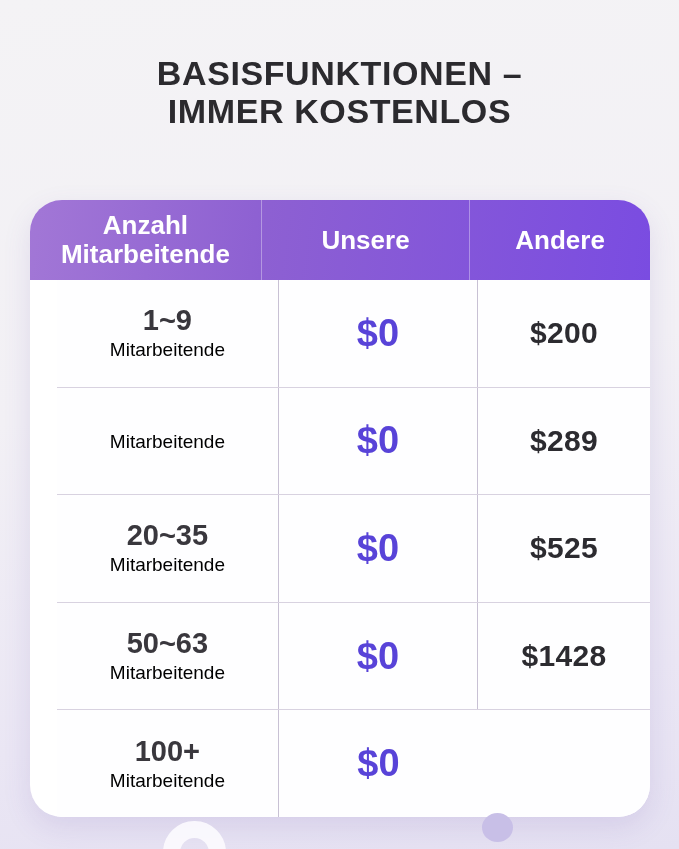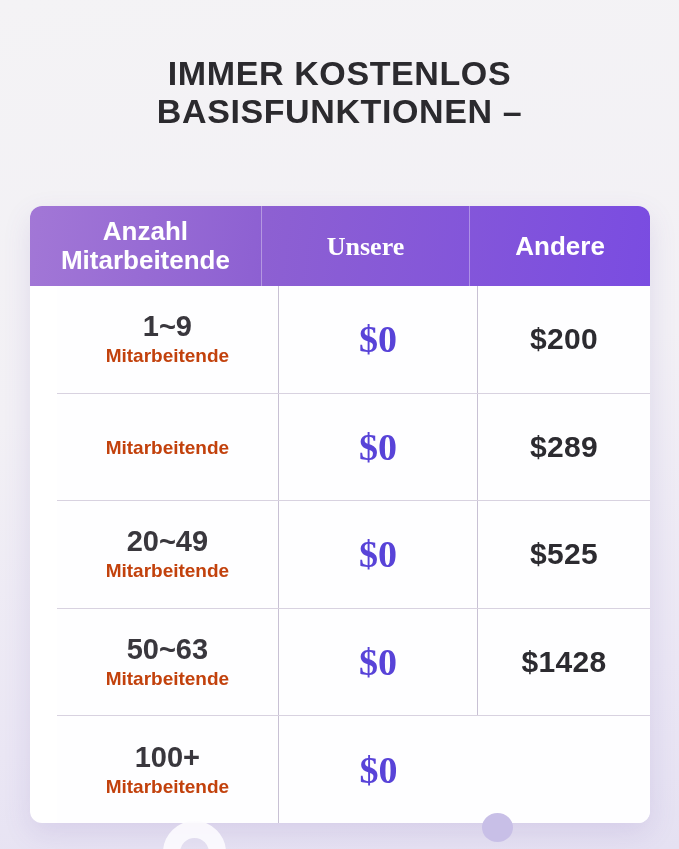--- a/index.html
+++ b/index.html
@@ -22,23 +22,23 @@
     color: #2b2a2e;
     font-weight: bold;
     font-size: 34px;
     line-height: 38px;
     letter-spacing: 0.6px;
   }
 
   
   .table-card {
     position: absolute;
-    left: 30px; top: 206px;
+    left: 30px; top: 200px;
     width: 620px; height: 617px;
-    border-radius: 12px;
+    border-radius: 32px;
     overflow: hidden;
     background: #ffffff;
     box-shadow: 0 10px 28px rgba(104, 72, 170, 0.13);
     display: flex;
     flex-direction: column;
   }
 
   .table-header {
     height: 80px;
     flex: 0 0 80px;
@@ -52,21 +52,21 @@
     text-align: center;
     color: #ffffff;
     font-weight: bold;
     font-size: 26px;
     line-height: 29px;
     padding: 0 14px;
   }
   .th:not(:last-child) { border-right: 1px solid rgba(255,255,255,0.35); }
 
   .col-1 { width: 37.4%; }
-  .col-2 { width: 33.6%; font-family: Liberation Serif, serif; }
+  .col-2 { width: 33.6%; }
   .col-3 { width: 29.0%; }
 
   .table-body { flex: 1; display: flex; flex-direction: column; padding-left: 27px; }
   .row { flex: 1; display: flex; background: #fefeff; }
   .row:not(:last-child) { border-bottom: 1px solid #d8d2e0; }
 
   .cell {
     display: flex;
     flex-direction: column;
     align-items: center;
@@ -76,22 +76,22 @@
   .cell:not(:last-child) { border-right: 1px solid #c8c1d4; }
 
   .range-label {
     font-size: 29px;
     font-weight: bold;
     color: #39373d;
     line-height: 32px;
   }
   .range-sub {
     font-size: 19px;
-    font-weight: bold;
-    color: #c2410c;
+    font-weight: normal;
+    color: #000000;
     line-height: 24px;
     margin-top: 2px;
   }
   .price-ours {
     font-size: 38px;
     font-weight: bold;
     color: #5843d8;
   }
   .price-others {
     font-size: 30px;
@@ -115,22 +115,22 @@
     border-radius: 50%;
     background: #c8bfe7;
   }
 </style>
 </head>
 <body>
 
 <div class="page">
 
   <div class="title">
+    <div>BASISFUNKTIONEN –</div>
     <div>IMMER KOSTENLOS</div>
-    <div>BASISFUNKTIONEN –</div>
   </div>
 
   <div class="table-card">
 
     <div class="table-header">
       <div class="th col-1">Anzahl Mitarbeitende</div>
       <div class="th col-2">Unsere</div>
       <div class="th col-3">Andere</div>
     </div>
 
@@ -156,21 +156,21 @@
         <div class="cell col-2">
           <span class="price-ours">$0</span>
         </div>
         <div class="cell col-3">
           <span class="price-others">$289</span>
         </div>
       </div>
 
       <div class="row">
         <div class="cell col-1">
-          <div class="range-label">20~49</div>
+          <div class="range-label">20~35</div>
           <div class="range-sub">Mitarbeitende</div>
         </div>
         <div class="cell col-2">
           <span class="price-ours">$0</span>
         </div>
         <div class="cell col-3">
           <span class="price-others">$525</span>
         </div>
       </div>
 

